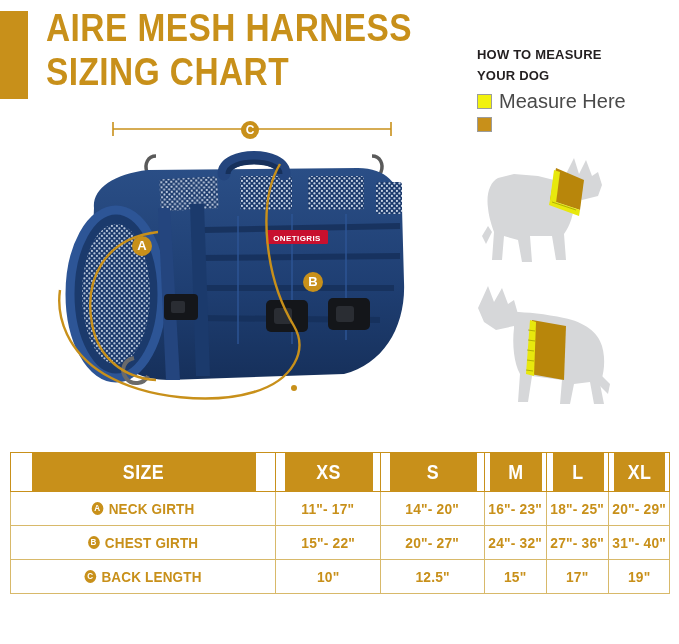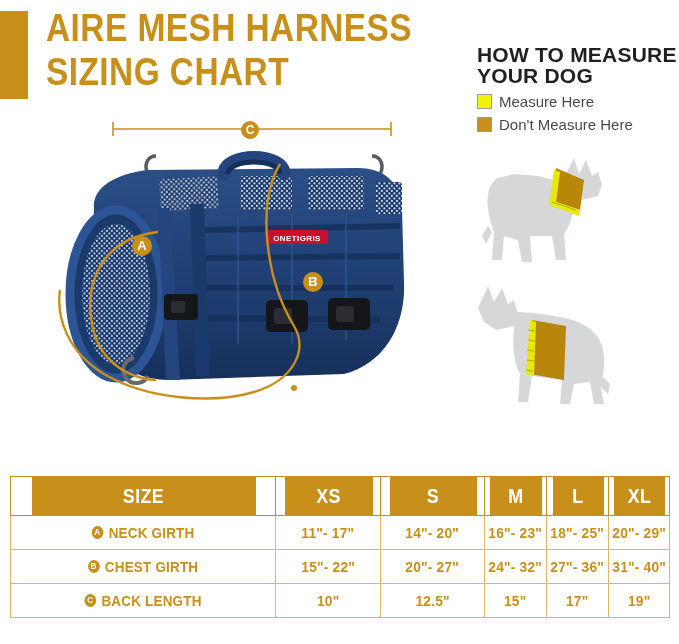--- a/index.html
+++ b/index.html
@@ -43,40 +43,40 @@
   
   #measure-panel {
     position: absolute;
     left: 477px;
     top: 44px;
     width: 200px;
   }
   #measure-heading {
     color: #231f20;
     font-weight: bold;
-    font-size: 21px;
+    font-size: 13px;
     line-height: 21px;
     white-space: pre-line;
     letter-spacing: 0.2px;
   }
   .legend-row {
     display: flex;
     align-items: center;
     margin-top: 8px;
     gap: 7px;
   }
   .legend-swatch {
     width: 13px;
     height: 13px;
     border: 1px solid #9c9c9c;
     flex: 0 0 auto;
   }
   .legend-label {
     color: #4a4a4a;
-    font-size: 15px;
+    font-size: 20px;
     line-height: 15px;
   }
 
   
   #dog-illustrations {
     position: absolute;
     left: 470px;
     top: 152px;
     width: 200px;
     height: 268px;
@@ -117,21 +117,21 @@
   #badge-b {
     left: 303px; top: 272px;
     width: 20px; height: 20px;
     line-height: 20px; font-size: 13px;
   }
 
   
   #sizing-table {
     position: absolute;
     left: 10px;
-    top: 476px;
+    top: 452px;
     width: 659px;
     border-collapse: collapse;
     table-layout: fixed;
   }
   #sizing-table th, #sizing-table td {
     border: 1px solid #d8b96a;
     text-align: center;
     vertical-align: middle;
     padding: 0;
   }
@@ -190,21 +190,20 @@
   <div id="measure-heading">HOW TO MEASURE
 YOUR DOG</div>
 
   <div class="legend-row">
     <span class="legend-swatch" style="background:#F2F20D;"></span>
     <span class="legend-label">Measure Here</span>
   </div>
 
   <div class="legend-row">
     <span class="legend-swatch" style="background:#C8901A;"></span>
-    <span class="legend-label">Don't Measure Here</span>
   </div>
 </div>
 
 <div id="dog-illustrations">
 
   <svg class="dog-figure" id="dog-neck-figure" width="140" height="125" viewBox="0 0 140 125">
     <g fill="#d6d7d9">
       <path d="M96 6 L101 22 L108 8 L114 24 L120 20 L124 33 L120 44 L104 48 L92 42 L84 30 Z"></path>
       <path d="M20 26 C12 30 8 42 10 56 C11 66 14 74 16 80 L14 108 L24 108 L26 84 L40 88 L44 110 L54 110 L52 84 L74 84 L78 108 L88 108 L86 82 C92 74 96 62 96 50 L96 34 L84 30 L60 24 L36 22 Z"></path>
       <path d="M14 80 L8 92 L4 84 L10 74 Z"></path>

